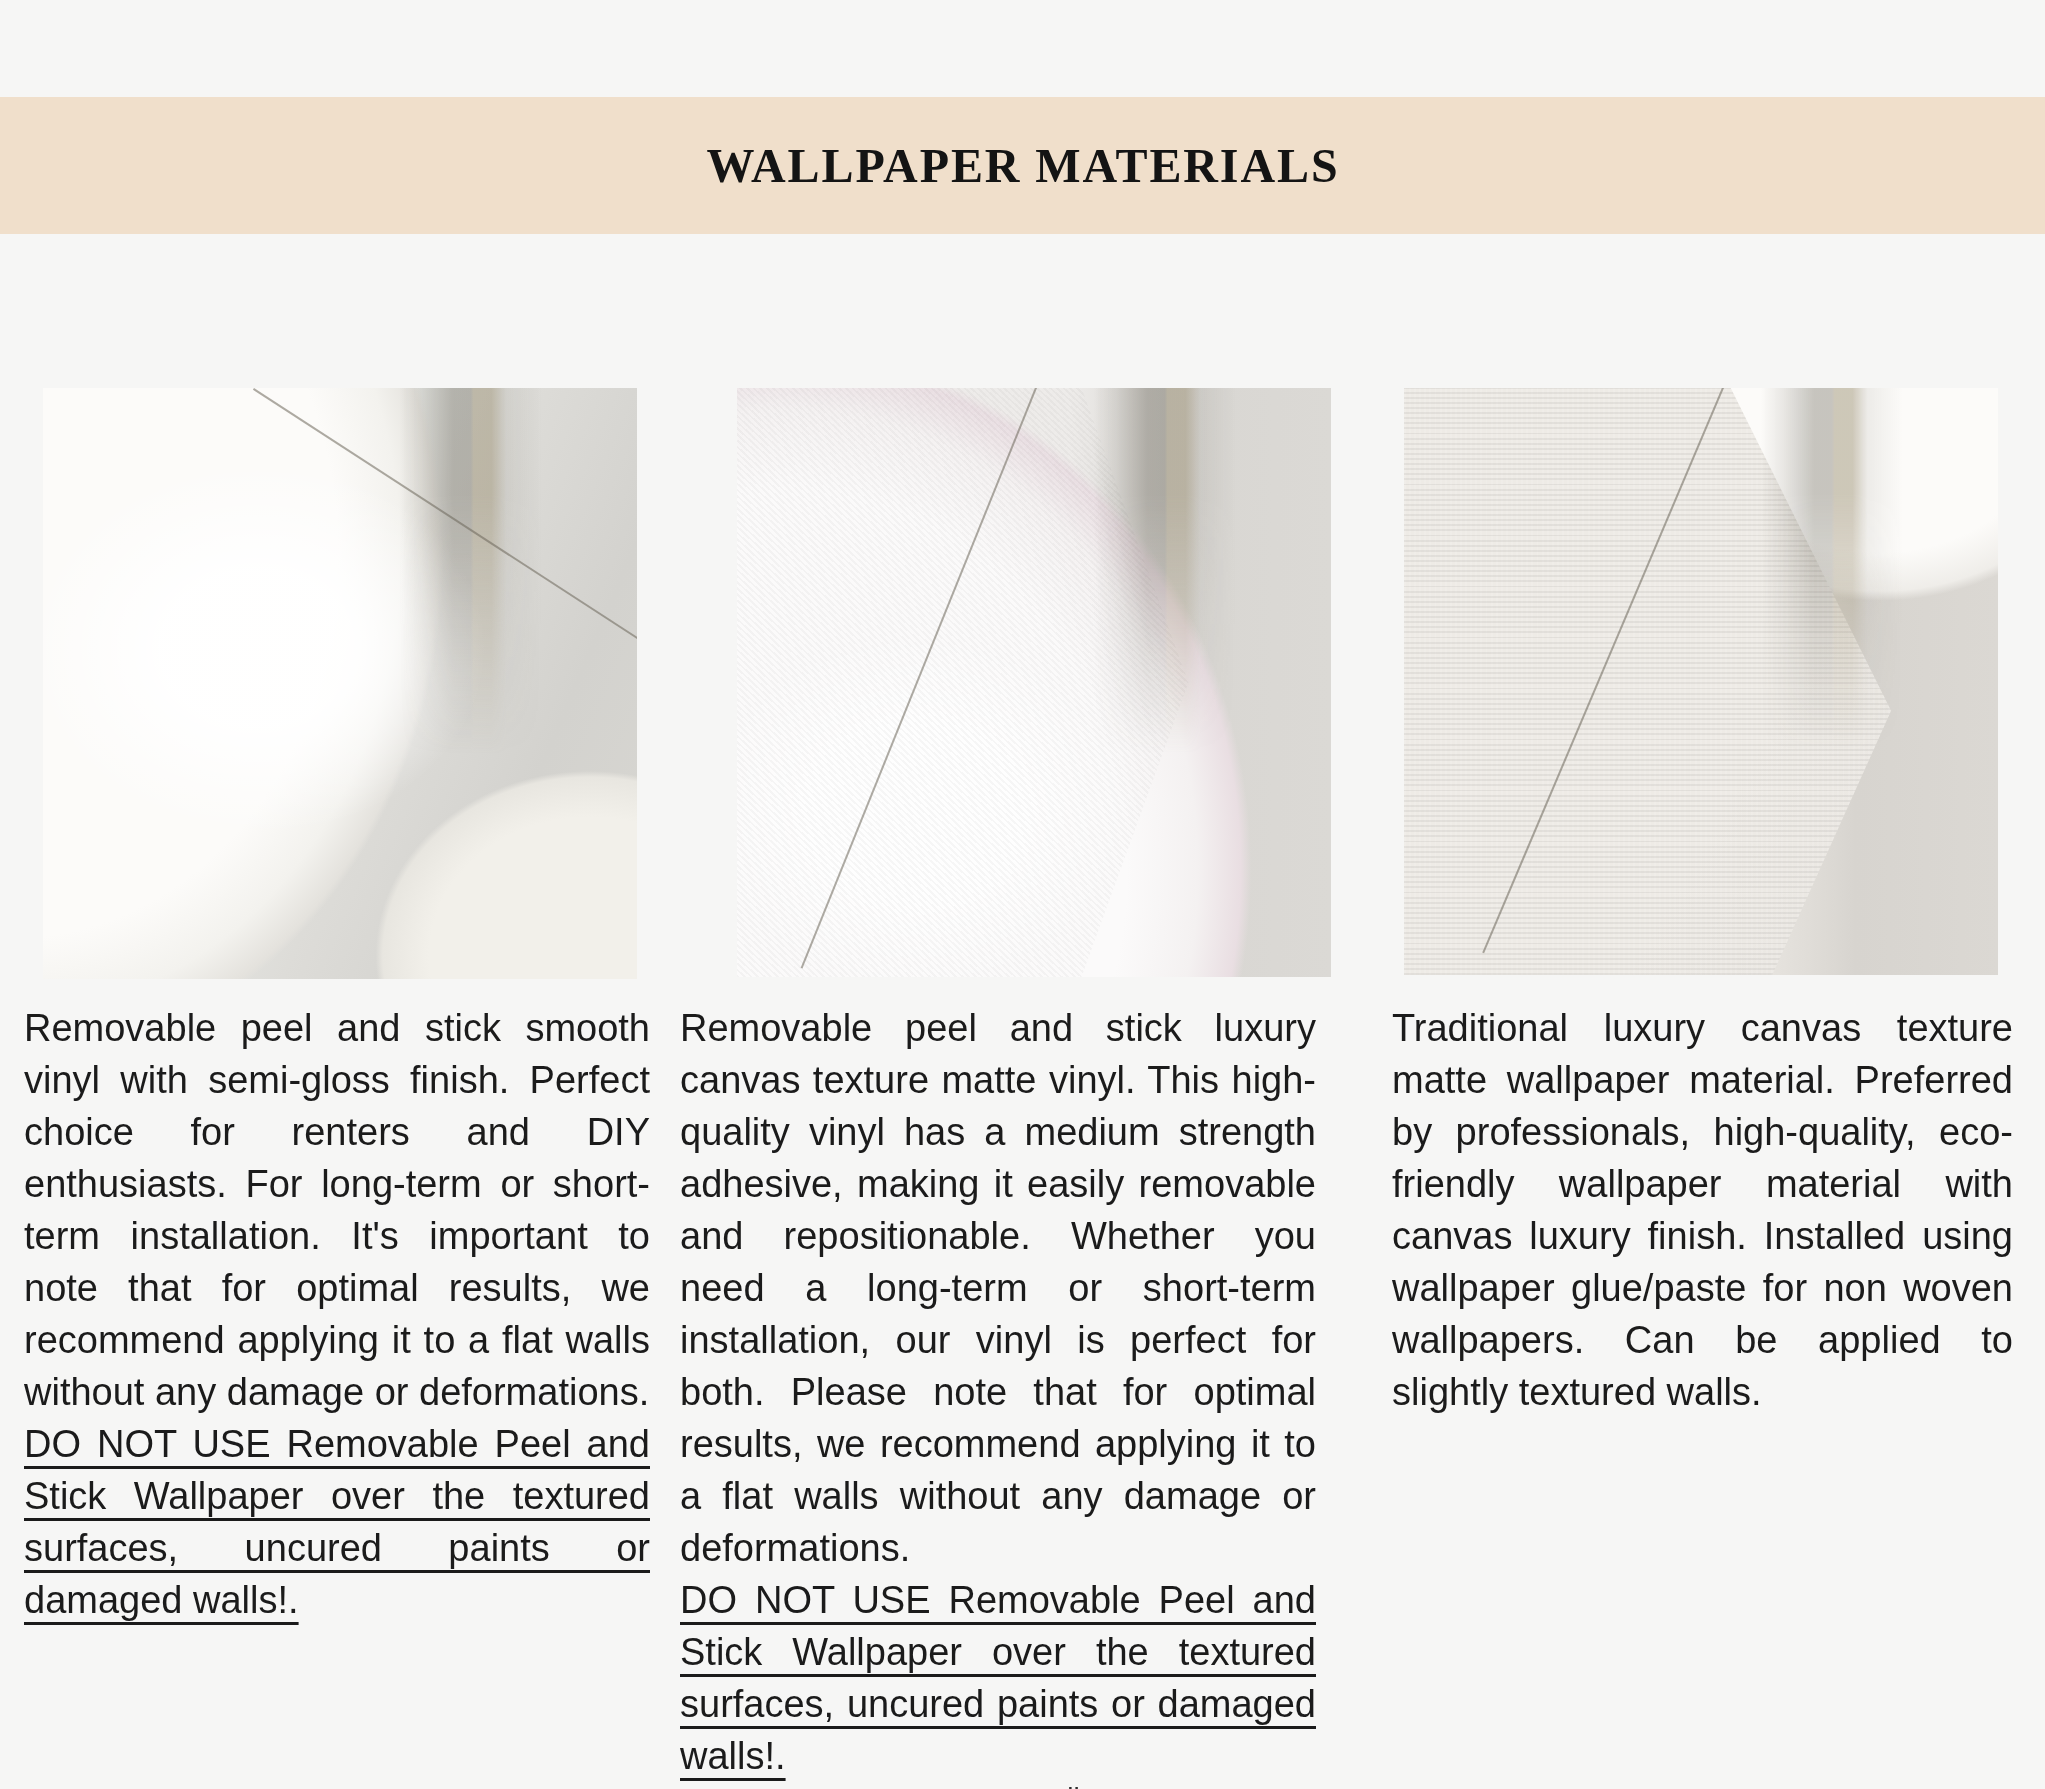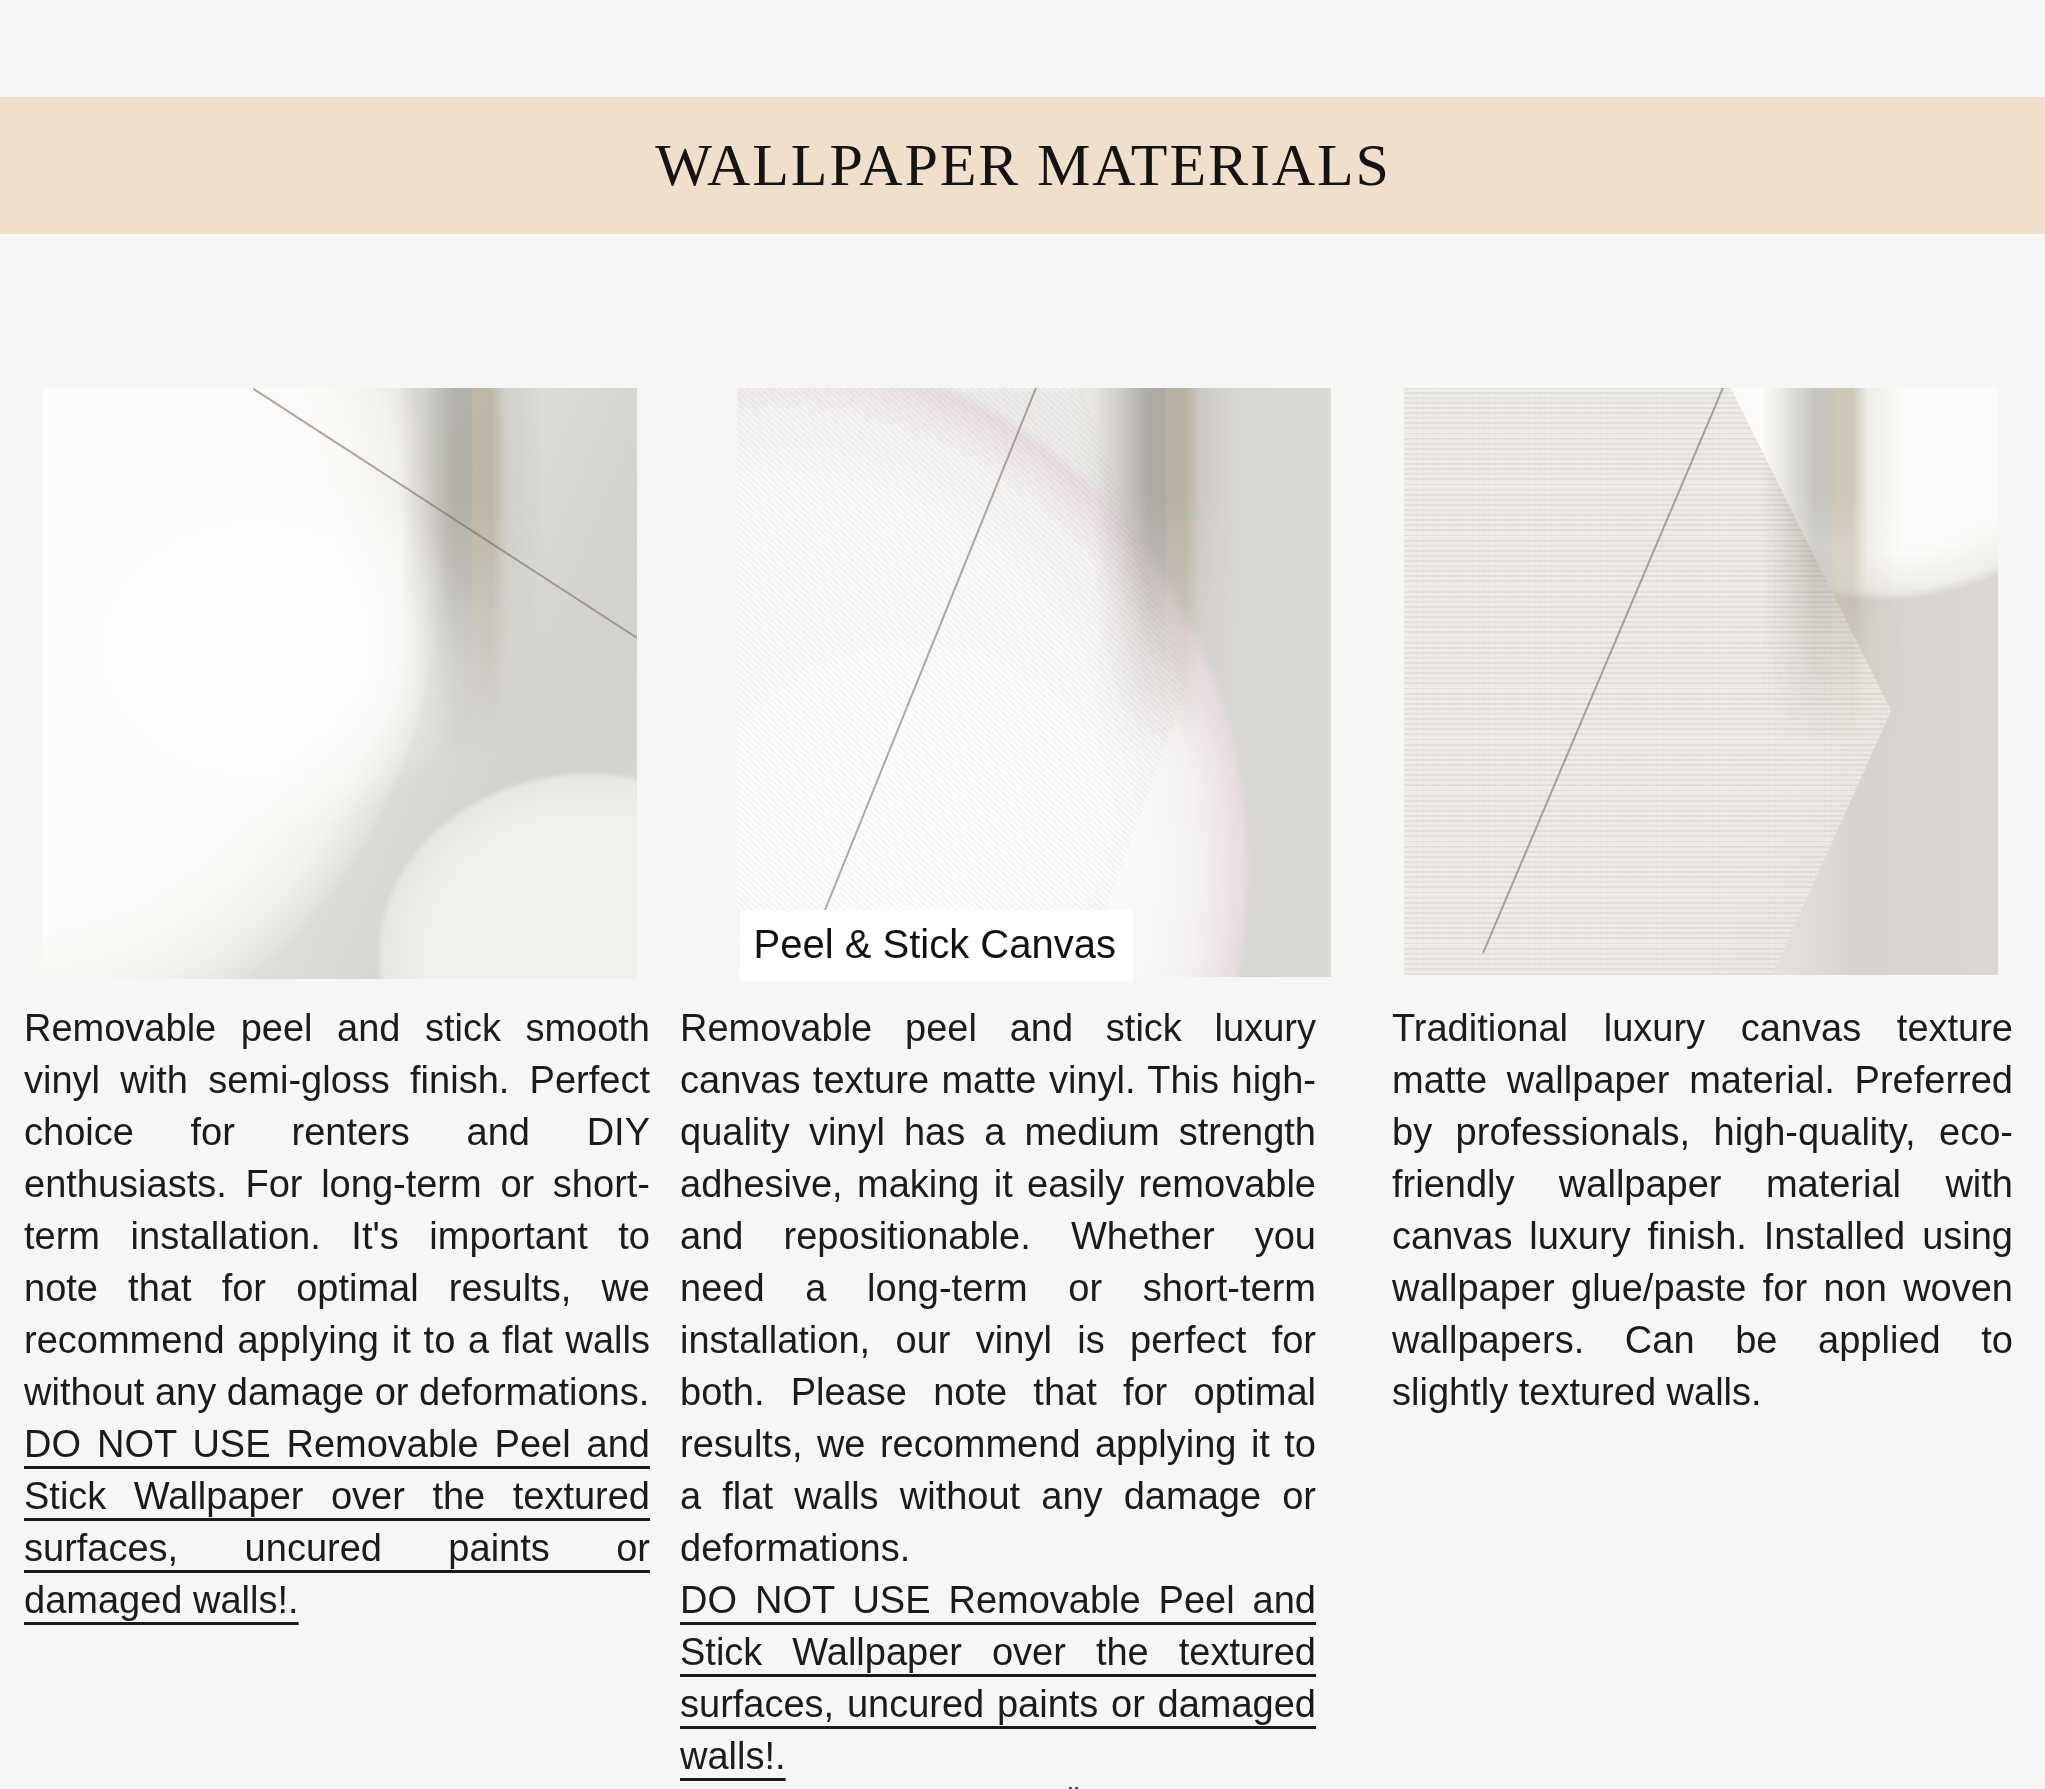--- a/index.html
+++ b/index.html
@@ -24,22 +24,22 @@
     width: 2046px;
     height: 137px;
     background: #f0dfcb;
     display: flex;
     align-items: center;
     justify-content: center;
   }
   .banner h1 {
     margin: 12px;
     font-family: "Liberation Serif", "DejaVu Serif", serif;
-    font-weight: 400;
-    font-size: 60px;
+    font-weight: 700;
+    font-size: 48px;
     letter-spacing: 1.9px;
     color: #141414;
     white-space: nowrap;
   }
 
   
   .photo {
     position: absolute;
     top: 388px;
     width: 594px;
@@ -187,21 +187,20 @@
 </div>
 
 <div class="photo" id="photo2">
   <div class="frame">
     <div class="layer p2-base"></div>
     <div class="layer p2-sheet"></div>
     <div class="layer p2-weave"></div>
     <div class="layer roll-band"></div>
     <div class="edge-line"></div>
   </div>
-  <div class="label">Peel &amp; Stick Canvas</div>
 </div>
 
 <div class="photo" id="photo3">
   <div class="frame">
     <div class="layer p3-base"></div>
     <div class="layer p3-roll"></div>
     <div class="layer p3-weave"></div>
     <div class="layer roll-band"></div>
     <div class="edge-line"></div>
   </div>

